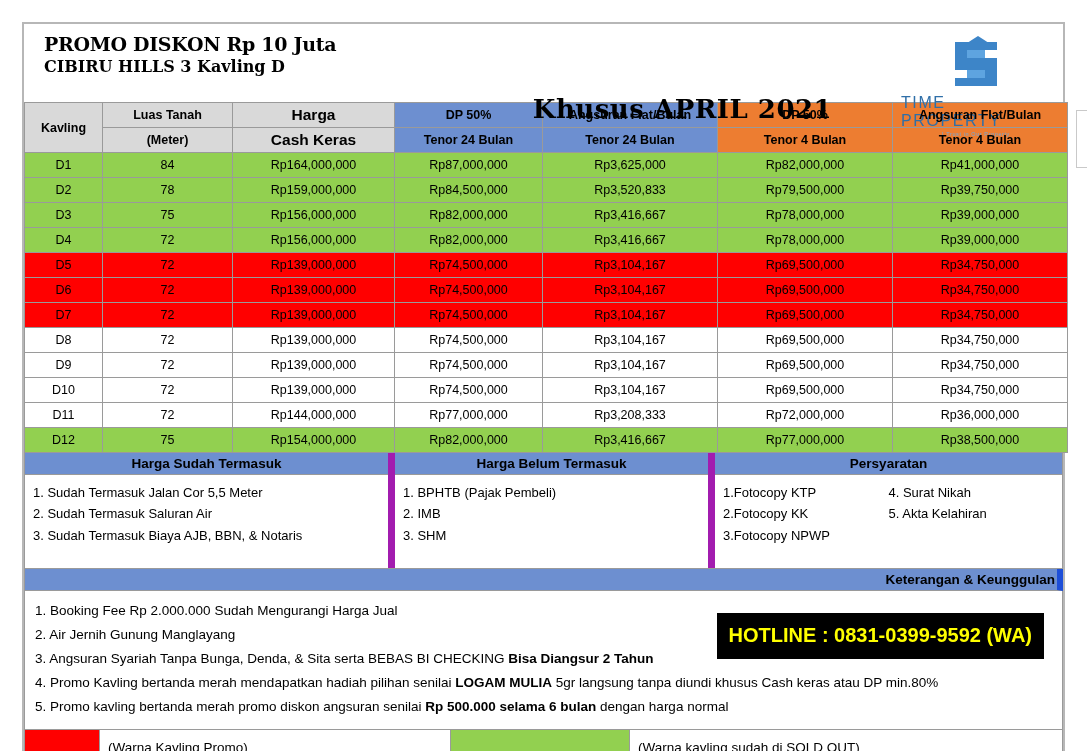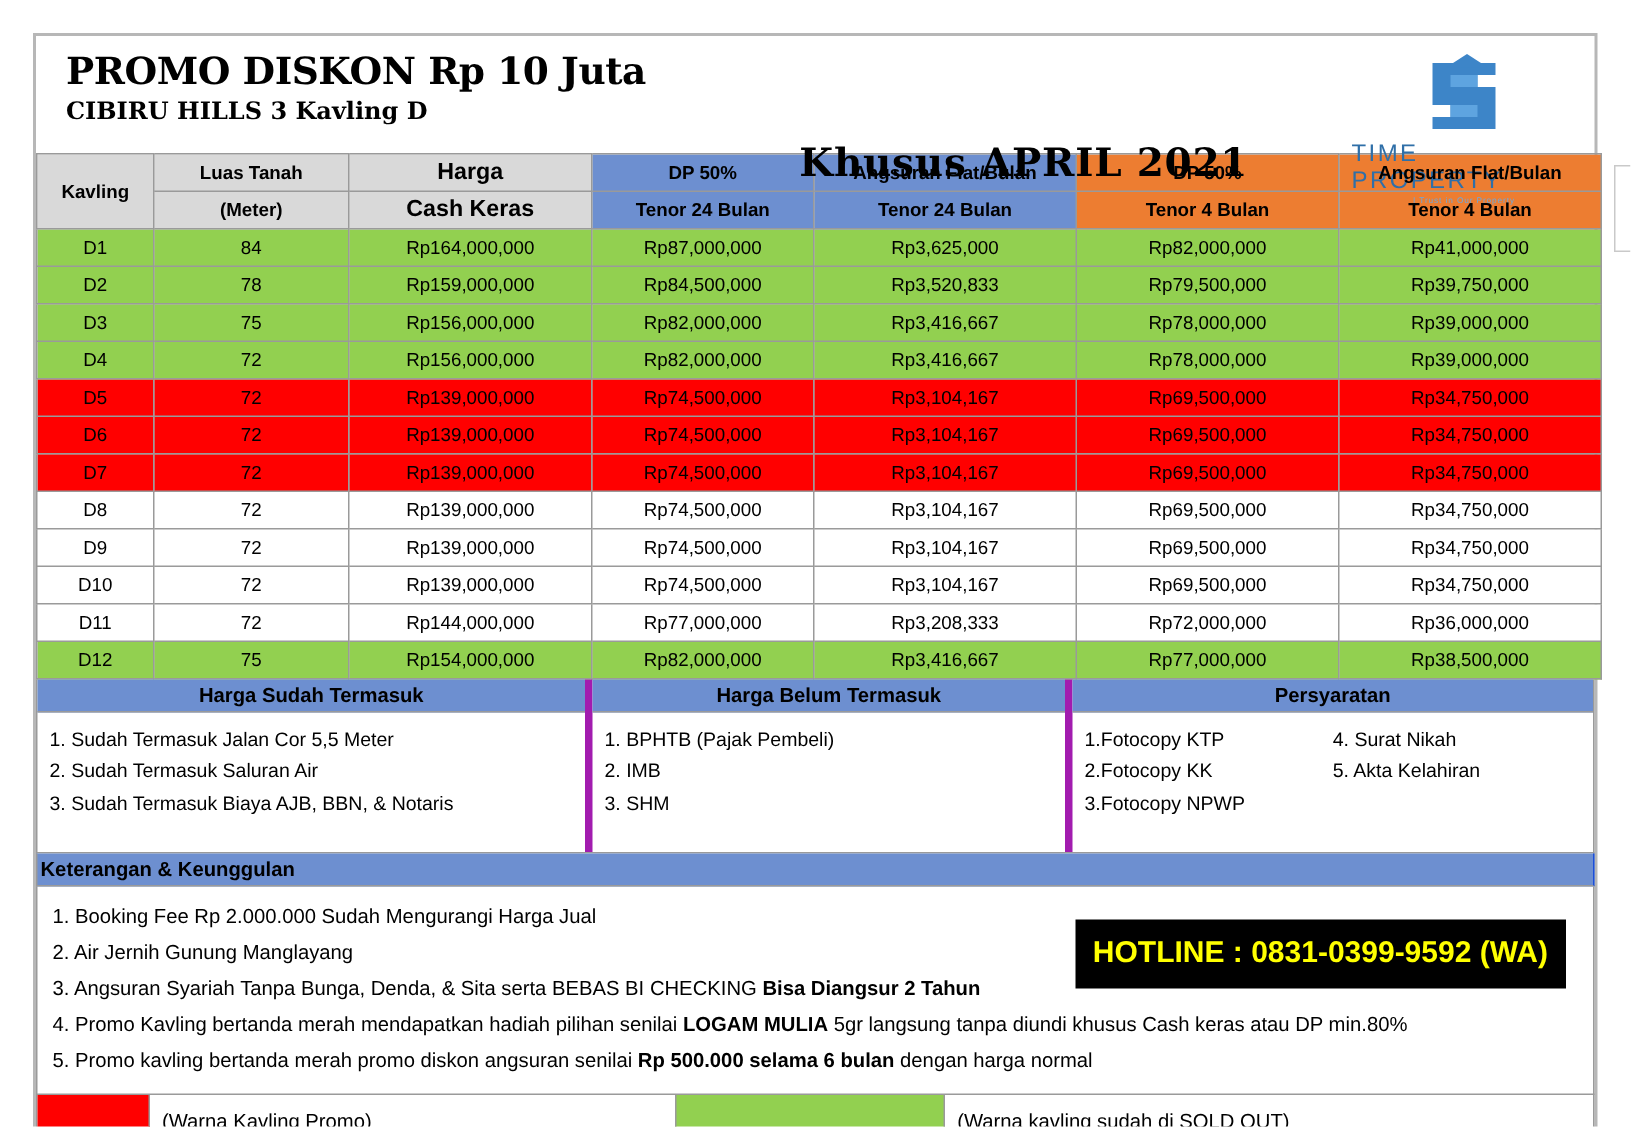--- a/index.html
+++ b/index.html
@@ -36,21 +36,21 @@
     height: 78px;
     box-sizing: border-box;
   }
   .header-left {
     flex: 0 0 420px;
     padding-left: 8px;
   }
   .title-main {
     font-family: "DejaVu Serif", serif;
     font-weight: bold;
-    font-size: 25px;
+    font-size: 19px;
     letter-spacing: -0.3px;
     line-height: 1.12;
     white-space: nowrap;
   }
   .title-sub {
     font-family: "DejaVu Serif", serif;
     font-weight: bold;
     font-size: 16px;
     line-height: 1.2;
     margin-top: 2px;
@@ -143,21 +143,21 @@
 
   
   .band {
     display: flex;
     border-left: 1px solid #9a9a9a;
     border-right: 1px solid #9a9a9a;
     border-bottom: 1px solid #9a9a9a;
   }
   .band-col {
     box-sizing: border-box;
-    border-right: 5px solid #a21caf;
+    border-right: 7px solid #a21caf;
   }
   .band-col:last-child { border-right: none; }
   .band-title {
     background: #6d8fd0;
     text-align: center;
     font-weight: bold;
     font-size: 13.5px;
     padding: 3px 2px;
     border-bottom: 1px solid #9a9a9a;
   }
@@ -169,26 +169,26 @@
   }
   .band-body .li { white-space: nowrap; }
   .two-col {
     display: flex;
   }
   .two-col > div { flex: 1 1 50%; }
 
   
   .ket-title {
     background: #6d8fd0;
-    text-align: left;
+    text-align: right;
     font-weight: bold;
     font-size: 13.5px;
     padding: 3px 2px;
     border-left: 1px solid #9a9a9a;
-    border-right: 1px solid #1d4ed8;
+    border-right: 6px solid #1d4ed8;
     border-bottom: 1px solid #9a9a9a;
   }
   .ket-body {
     position: relative;
     border-left: 1px solid #9a9a9a;
     border-right: 1px solid #9a9a9a;
     border-bottom: 1px solid #9a9a9a;
     padding: 8px 10px 10px 10px;
     font-size: 13.5px;
     line-height: 1.78;

